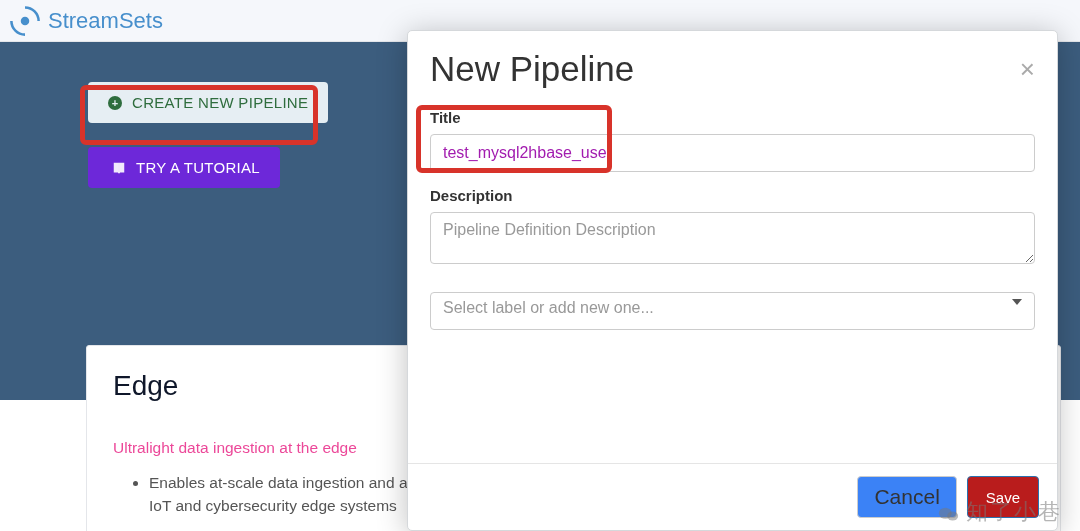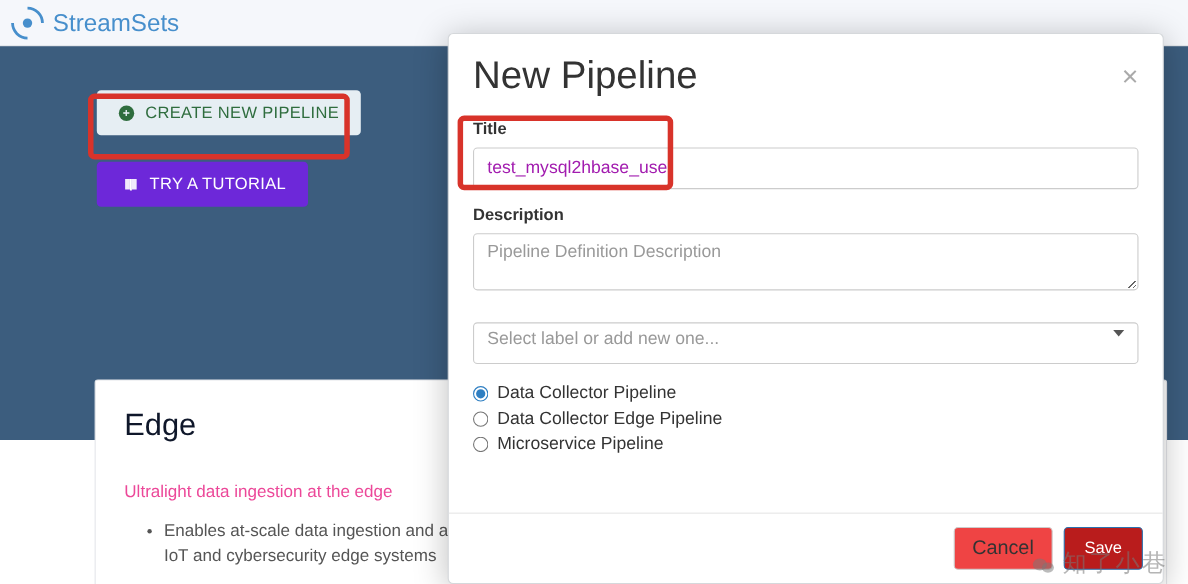--- a/index.html
+++ b/index.html
@@ -32,21 +32,21 @@
   .form-label { font-size: 15px; font-weight: 700; color: #333; display: block; margin-bottom: 8px; }
   .text-input { width: 100%; height: 38px; padding: 6px 12px; font-size: 16px; color: #a21caf; border: 1px solid #ccc; border-radius: 4px; background: #fff; }
   .textarea { width: 100%; height: 52px; padding: 8px 12px; font-size: 16px; color: #555; border: 1px solid #ccc; border-radius: 4px; resize: both; font-family: inherit; }
   .textarea::placeholder, .text-input::placeholder { color: #999; }
   .select-row { display: flex; justify-content: space-between; width: 100%; height: 38px; padding: 6px 12px; font-size: 16px; color: #999; border: 1px solid #ccc; border-radius: 4px; background: #fff; cursor: pointer; margin-top: 24px; }
   .caret { width: 0; height: 0; border-left: 5px solid transparent; border-right: 5px solid transparent; border-top: 6px solid #555; }
   .radios { margin-top: 18px; }
   .radio-row { display: flex; align-items: center; gap: 8px; font-size: 16px; color: #333; margin-bottom: 5px; }
   .radio-row input { accent-color: #2f7fc2; width: 14px; height: 14px; }
   .modal-footer { border-top: 1px solid #e5e5e5; padding: 12px 18px; display: flex; justify-content: flex-end; gap: 10px; }
-  .btn-default { background: #ef4444; border: 1px solid #ccc; color: #333; padding: 8px 16px; border-radius: 4px; font-size: 18px; cursor: pointer; }
+  .btn-default { background: #3b82f6; border: 1px solid #ccc; color: #333; padding: 8px 16px; border-radius: 4px; font-size: 21px; cursor: pointer; }
   .btn-primary { background: #b91c1c; border: 1px solid #2a72af; color: #fff; padding: 8px 18px; border-radius: 4px; font-size: 15px; cursor: pointer; }
   .red-box.b { left: 416px; top: 105px; width: 196px; height: 68px; }
   .watermark { position: absolute; right: 18px; bottom: 4px; color: rgba(120,120,120,0.55); font-size: 22px; letter-spacing: 2px; pointer-events: none; display:flex; align-items:center; gap:6px; }
   .wm-ico { width:22px; height:18px; }
 </style>
 </head>
 <body>
 
 <div class="topbar">
   <div class="logo">
@@ -111,34 +111,20 @@
       <input class="text-input" type="text" value="test_mysql2hbase_user" style="">
     </div>
     <div class="form-group">
       <label class="form-label">Description</label>
       <textarea class="textarea" placeholder="Pipeline Definition Description" style=""></textarea>
     </div>
     <div class="select-row">
       <span>Select label or add new one...</span>
       <span class="caret"></span>
     </div>
-    <div class="radios">
-      <label class="radio-row">
-        <input type="radio" name="pt" checked="" style="">
-        <span>Data Collector Pipeline</span>
-      </label>
-      <label class="radio-row">
-        <input type="radio" name="pt" style="">
-        <span>Data Collector Edge Pipeline</span>
-      </label>
-      <label class="radio-row">
-        <input type="radio" name="pt" style="">
-        <span>Microservice Pipeline</span>
-      </label>
-    </div>
   </div>
   <div class="modal-footer">
     <button class="btn-default">Cancel</button>
     <button class="btn-primary">Save</button>
   </div>
 </div>
 
 <div class="red-box b"></div>
 
 <div class="watermark">

